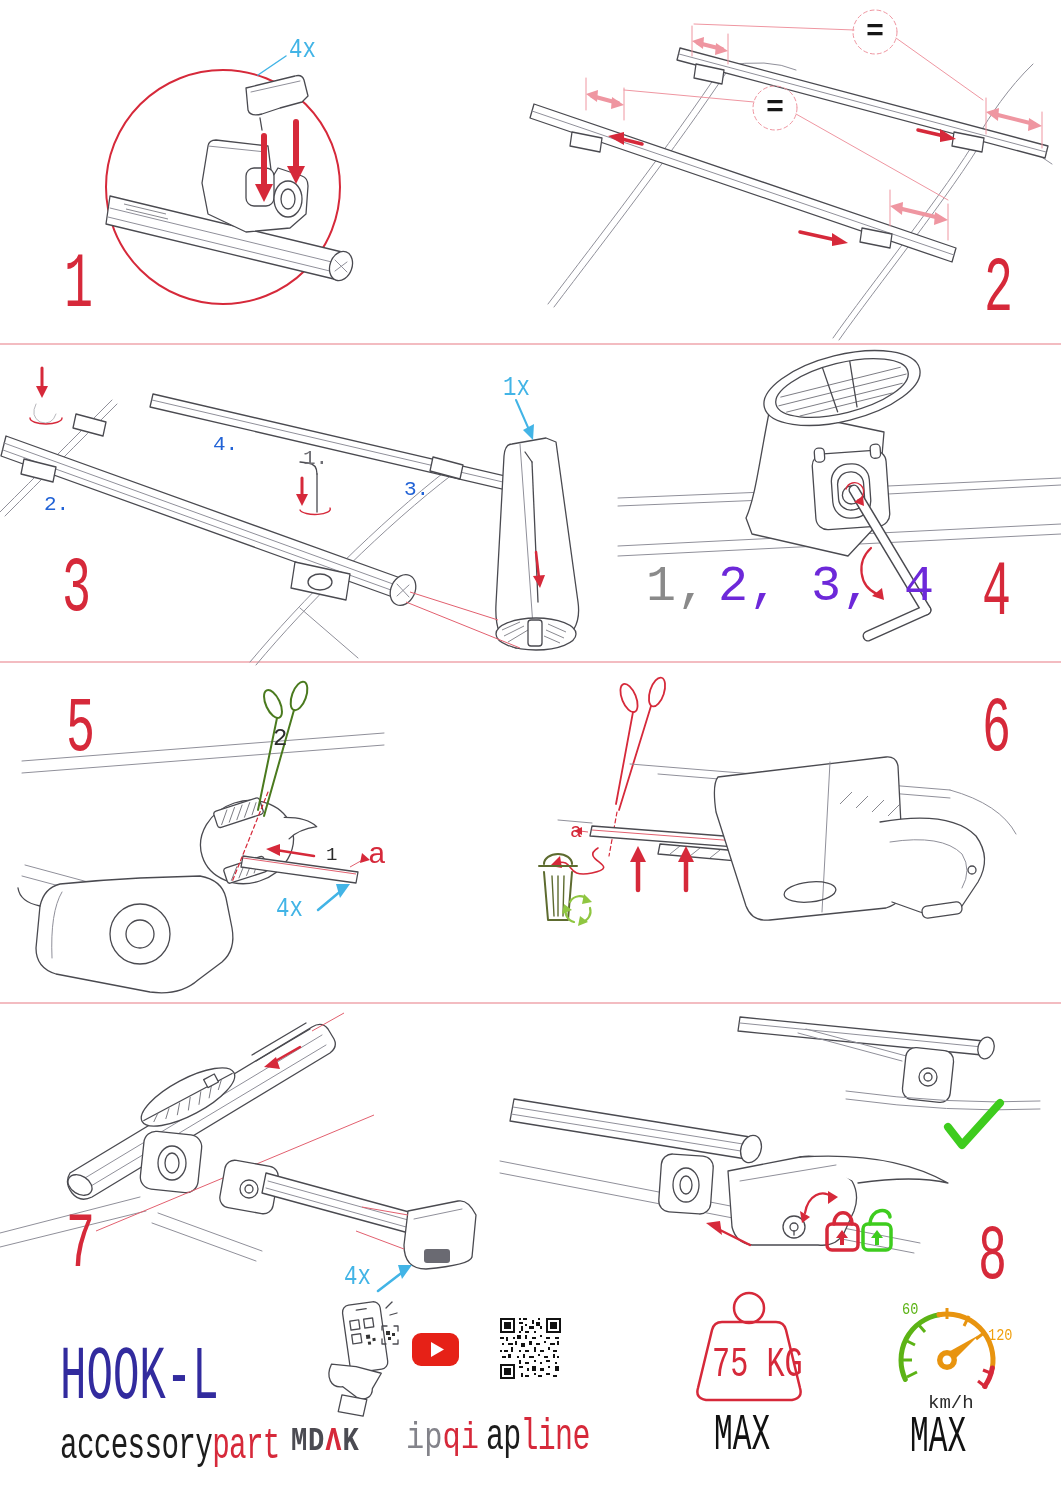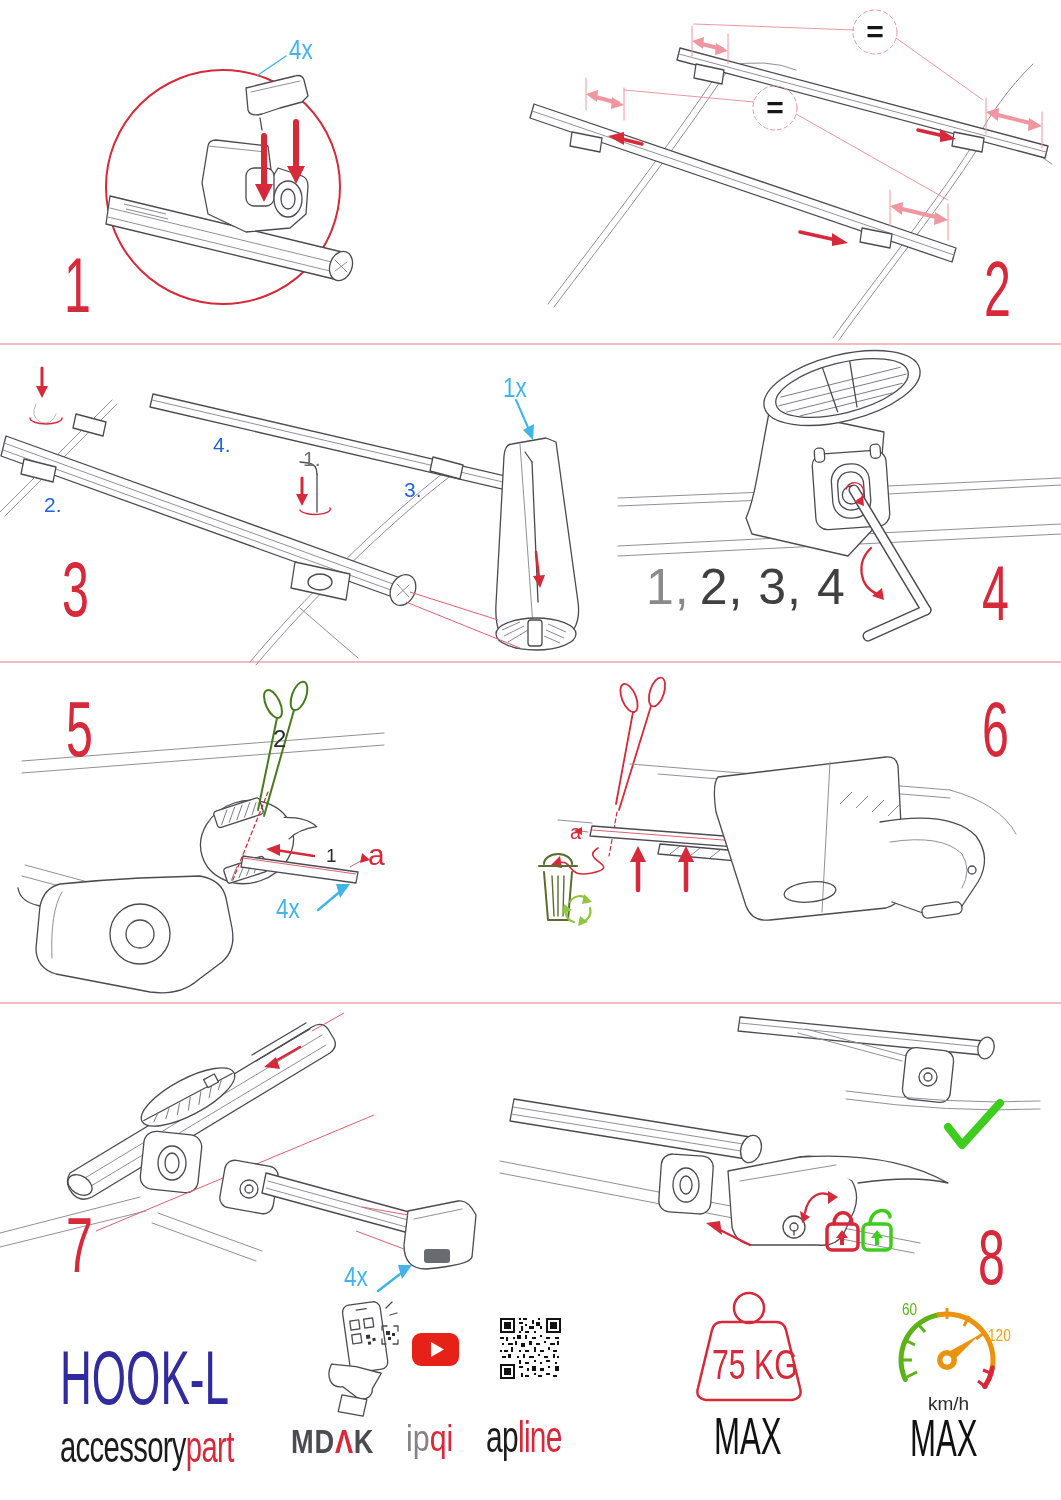--- a/index.html
+++ b/index.html
@@ -1,32 +1,32 @@
 <!DOCTYPE html>
 <html><head>
 <meta charset="utf-8">
 <style>
   html,body{margin:0;padding:0;background:#fff}
   .page{position:relative;width:1061px;height:1500px;background:#fff;overflow:hidden;
-        font-family:Liberation Sans, sans-serif;color:#1a1a1a}
+        font-family:Liberation Mono, monospace;color:#1a1a1a}
   .divider{position:absolute;left:0;width:1061px;height:2px;background:#f3bcc1}
 
   
   .stepnum{position:absolute;font-size:78px;line-height:1;font-weight:500;color:#d6293a;
            transform:scaleX(.62);transform-origin:left top;letter-spacing:-2px}
   .qty{position:absolute;font-size:28px;line-height:1;font-weight:500;color:#42b4e6;
        transform:scaleX(.8);transform-origin:left top}
   .bluelbl{position:absolute;font-size:21px;line-height:1;font-weight:400;color:#2263d6}
   .graylbl{position:absolute;font-size:21px;line-height:1;font-weight:400;color:#6e6e74}
   .blklbl{position:absolute;line-height:1;color:#2b2b2b}
   .alabel{position:absolute;line-height:1;color:#d6293a;font-weight:500}
   .eq{position:absolute;transform:translate(-50%,-50%);font-size:30px;font-weight:700;color:#161616}
   .seq{position:absolute;font-size:50px;line-height:1;font-weight:500;letter-spacing:1px;white-space:nowrap}
   .seq-done{color:#8a8a8a}
-  .seq-next{color:#404040}
+  .seq-next{color:#6d28d9}
 
   
   .product{position:absolute;font-size:76px;line-height:1;font-weight:500;color:#322b9e;
            transform:scaleX(.58);transform-origin:left top;letter-spacing:0}
   .brand{position:absolute;font-size:45px;line-height:1;font-weight:500;
          transform:scaleX(.65);transform-origin:left top;letter-spacing:-1px}
   .brand .b1{color:#1c1c1c}.brand .b2{color:#d6293a}
   .logo-mdak{position:absolute;font-size:34px;line-height:1;font-weight:700;color:#4b4b52;
              transform:scaleX(.8);transform-origin:left top;letter-spacing:1px}
   .logo-mdak .lam{color:#d6293a}

